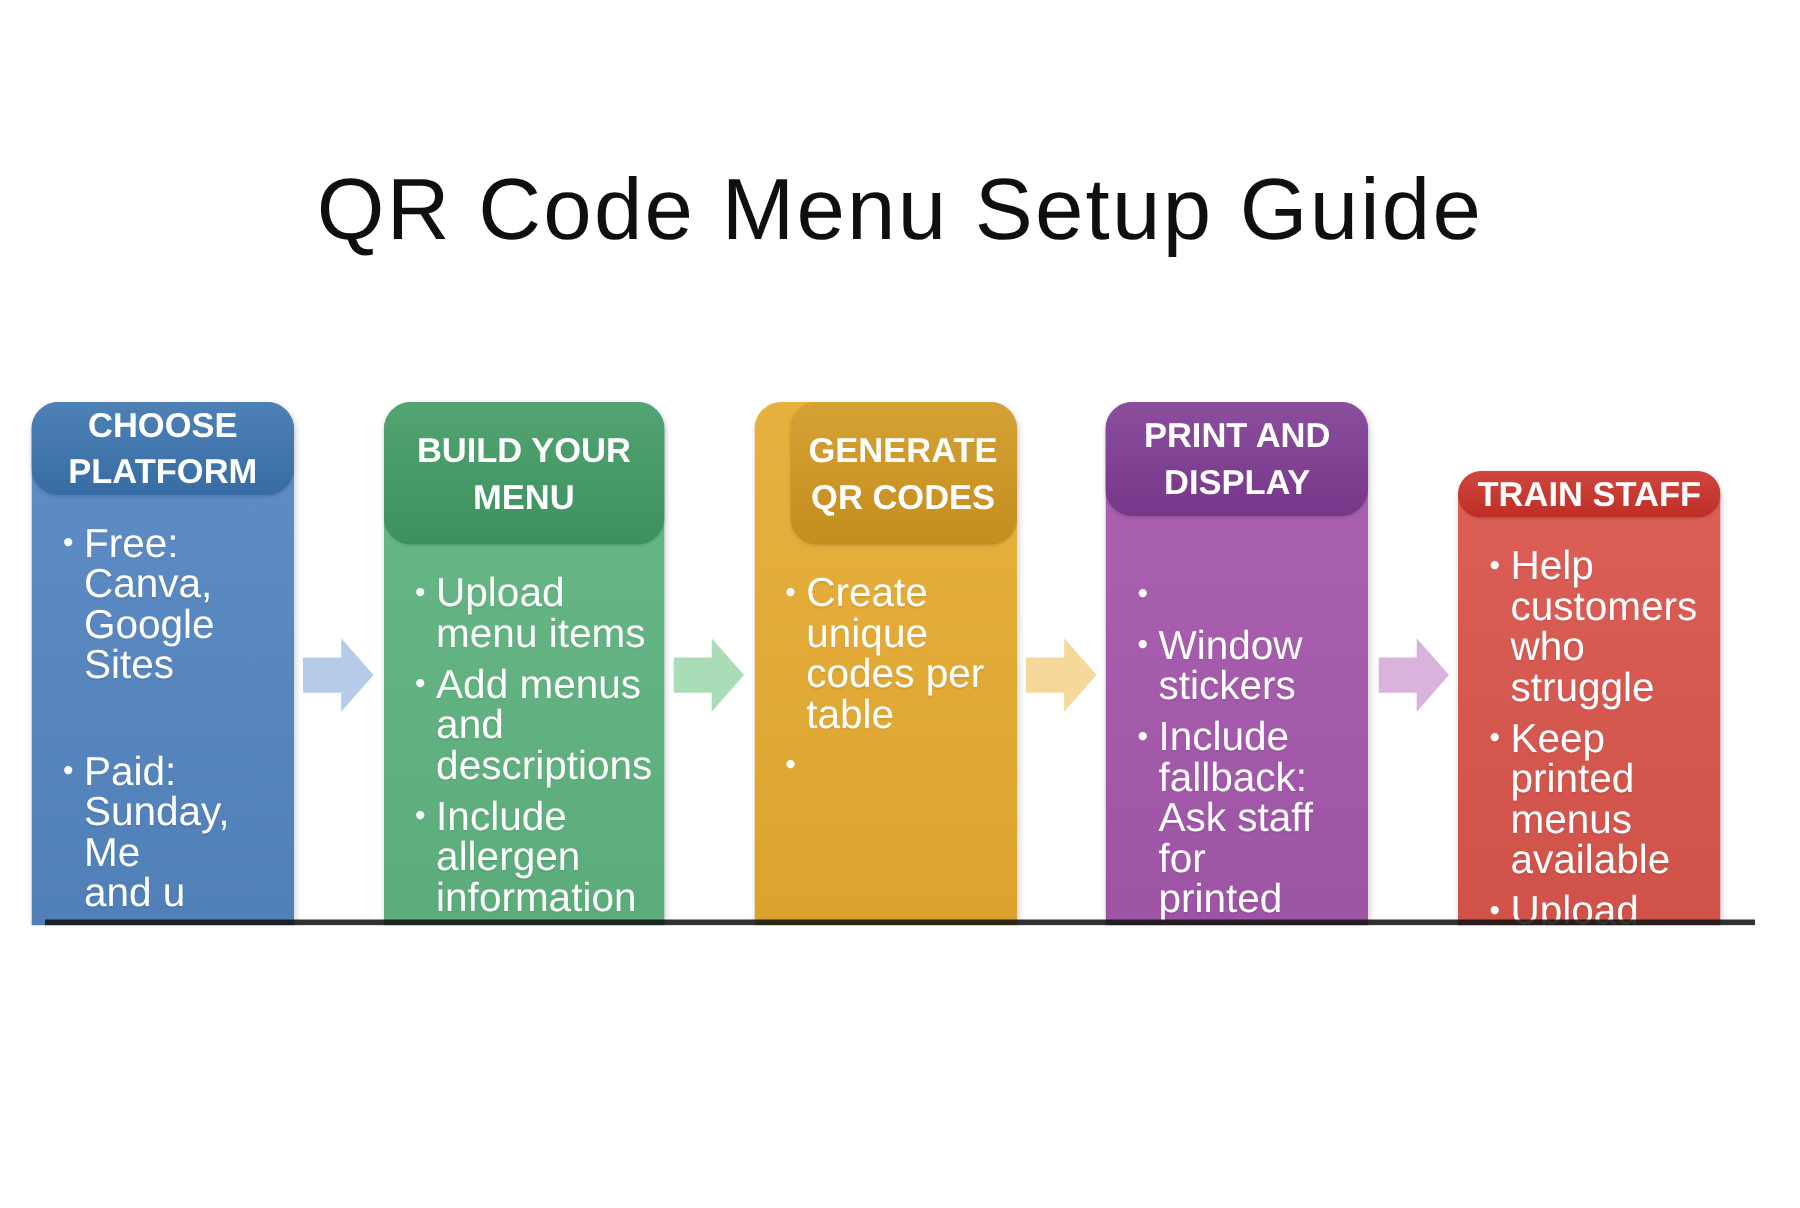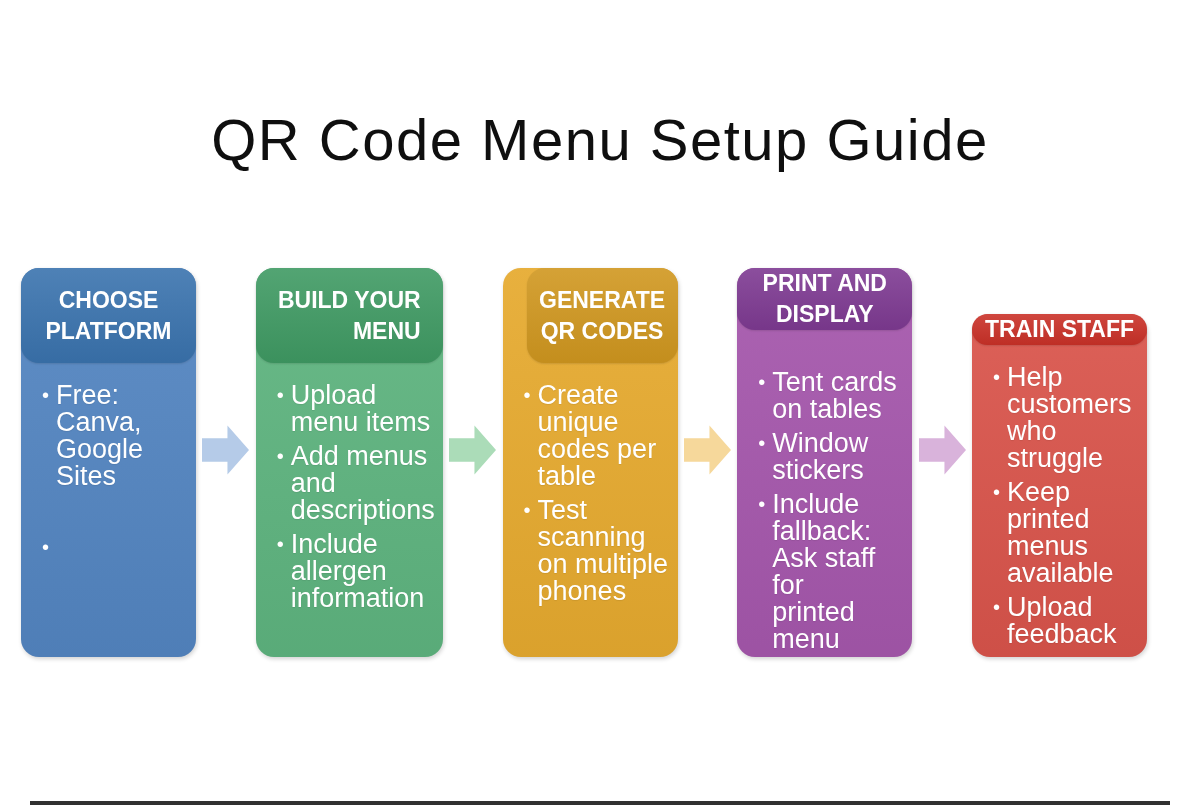--- a/index.html
+++ b/index.html
@@ -2,21 +2,21 @@
 <html><head>
 <meta charset="utf-8">
 <style>
   * { margin: 0; padding: 0; box-sizing: border-box; }
   html, body { background: #ffffff; }
   body { font-family: "Liberation Sans", sans-serif; }
 
   .canvas {
     position: relative;
     width: 1200px;
-    height: 805px;
+    height: 617px;
     background: #ffffff;
     overflow: hidden;
   }
 
   .title {
     position: absolute;
     top: 106px;
     left: 0;
     width: 100%;
     text-align: center;
@@ -124,32 +124,35 @@
       <div class="step-header" style="background-color: rgb(58, 115, 174);">CHOOSE
 PLATFORM</div>
       <div class="step-body">
         <div class="bullet">
           <span class="dot">•</span>
           <span class="bullet-text">Free: Canva,
 Google Sites</span>
         </div>
         <div class="bullet">
           <span class="dot">•</span>
+          <span class="bullet-text">Paid:
+Sunday, Me
+and u</span>
         </div>
       </div>
     </div>
 
     <div class="flow-arrow" style="color: rgb(181, 203, 232);">
       <svg viewBox="0 0 48 52">
         <path d="M0,14 H26 V1 L48,26 L26,51 V38 H0 Z" fill="currentColor"></path>
       </svg>
     </div>
 
     <div class="step-box" style="background-color: rgb(94, 180, 127);">
-      <div class="step-header" style="background-color: rgb(63, 154, 99); text-align: right;">BUILD YOUR
+      <div class="step-header" style="background-color: rgb(63, 154, 99);">BUILD YOUR
 MENU</div>
       <div class="step-body">
         <div class="bullet">
           <span class="dot">•</span>
           <span class="bullet-text">Upload
 menu items</span>
         </div>
         <div class="bullet">
           <span class="dot">•</span>
           <span class="bullet-text">Add menus
@@ -177,41 +180,36 @@
       <div class="step-body">
         <div class="bullet">
           <span class="dot">•</span>
           <span class="bullet-text">Create
 unique
 codes per
 table</span>
         </div>
         <div class="bullet">
           <span class="dot">•</span>
-          <span class="bullet-text">Test scanning
-on multiple
-phones</span>
         </div>
       </div>
     </div>
 
     <div class="flow-arrow" style="color: rgb(246, 216, 155);">
       <svg viewBox="0 0 48 52">
         <path d="M0,14 H26 V1 L48,26 L26,51 V38 H0 Z" fill="currentColor"></path>
       </svg>
     </div>
 
     <div class="step-box" style="background-color: rgb(165, 87, 172); gap: 20px;">
       <div class="step-header" style="background-color: rgb(126, 58, 146);">PRINT AND
 DISPLAY</div>
       <div class="step-body">
         <div class="bullet">
           <span class="dot">•</span>
-          <span class="bullet-text">Tent cards
-on tables</span>
         </div>
         <div class="bullet">
           <span class="dot">•</span>
           <span class="bullet-text">Window
 stickers</span>
         </div>
         <div class="bullet">
           <span class="dot">•</span>
           <span class="bullet-text">Include
 fallback:

